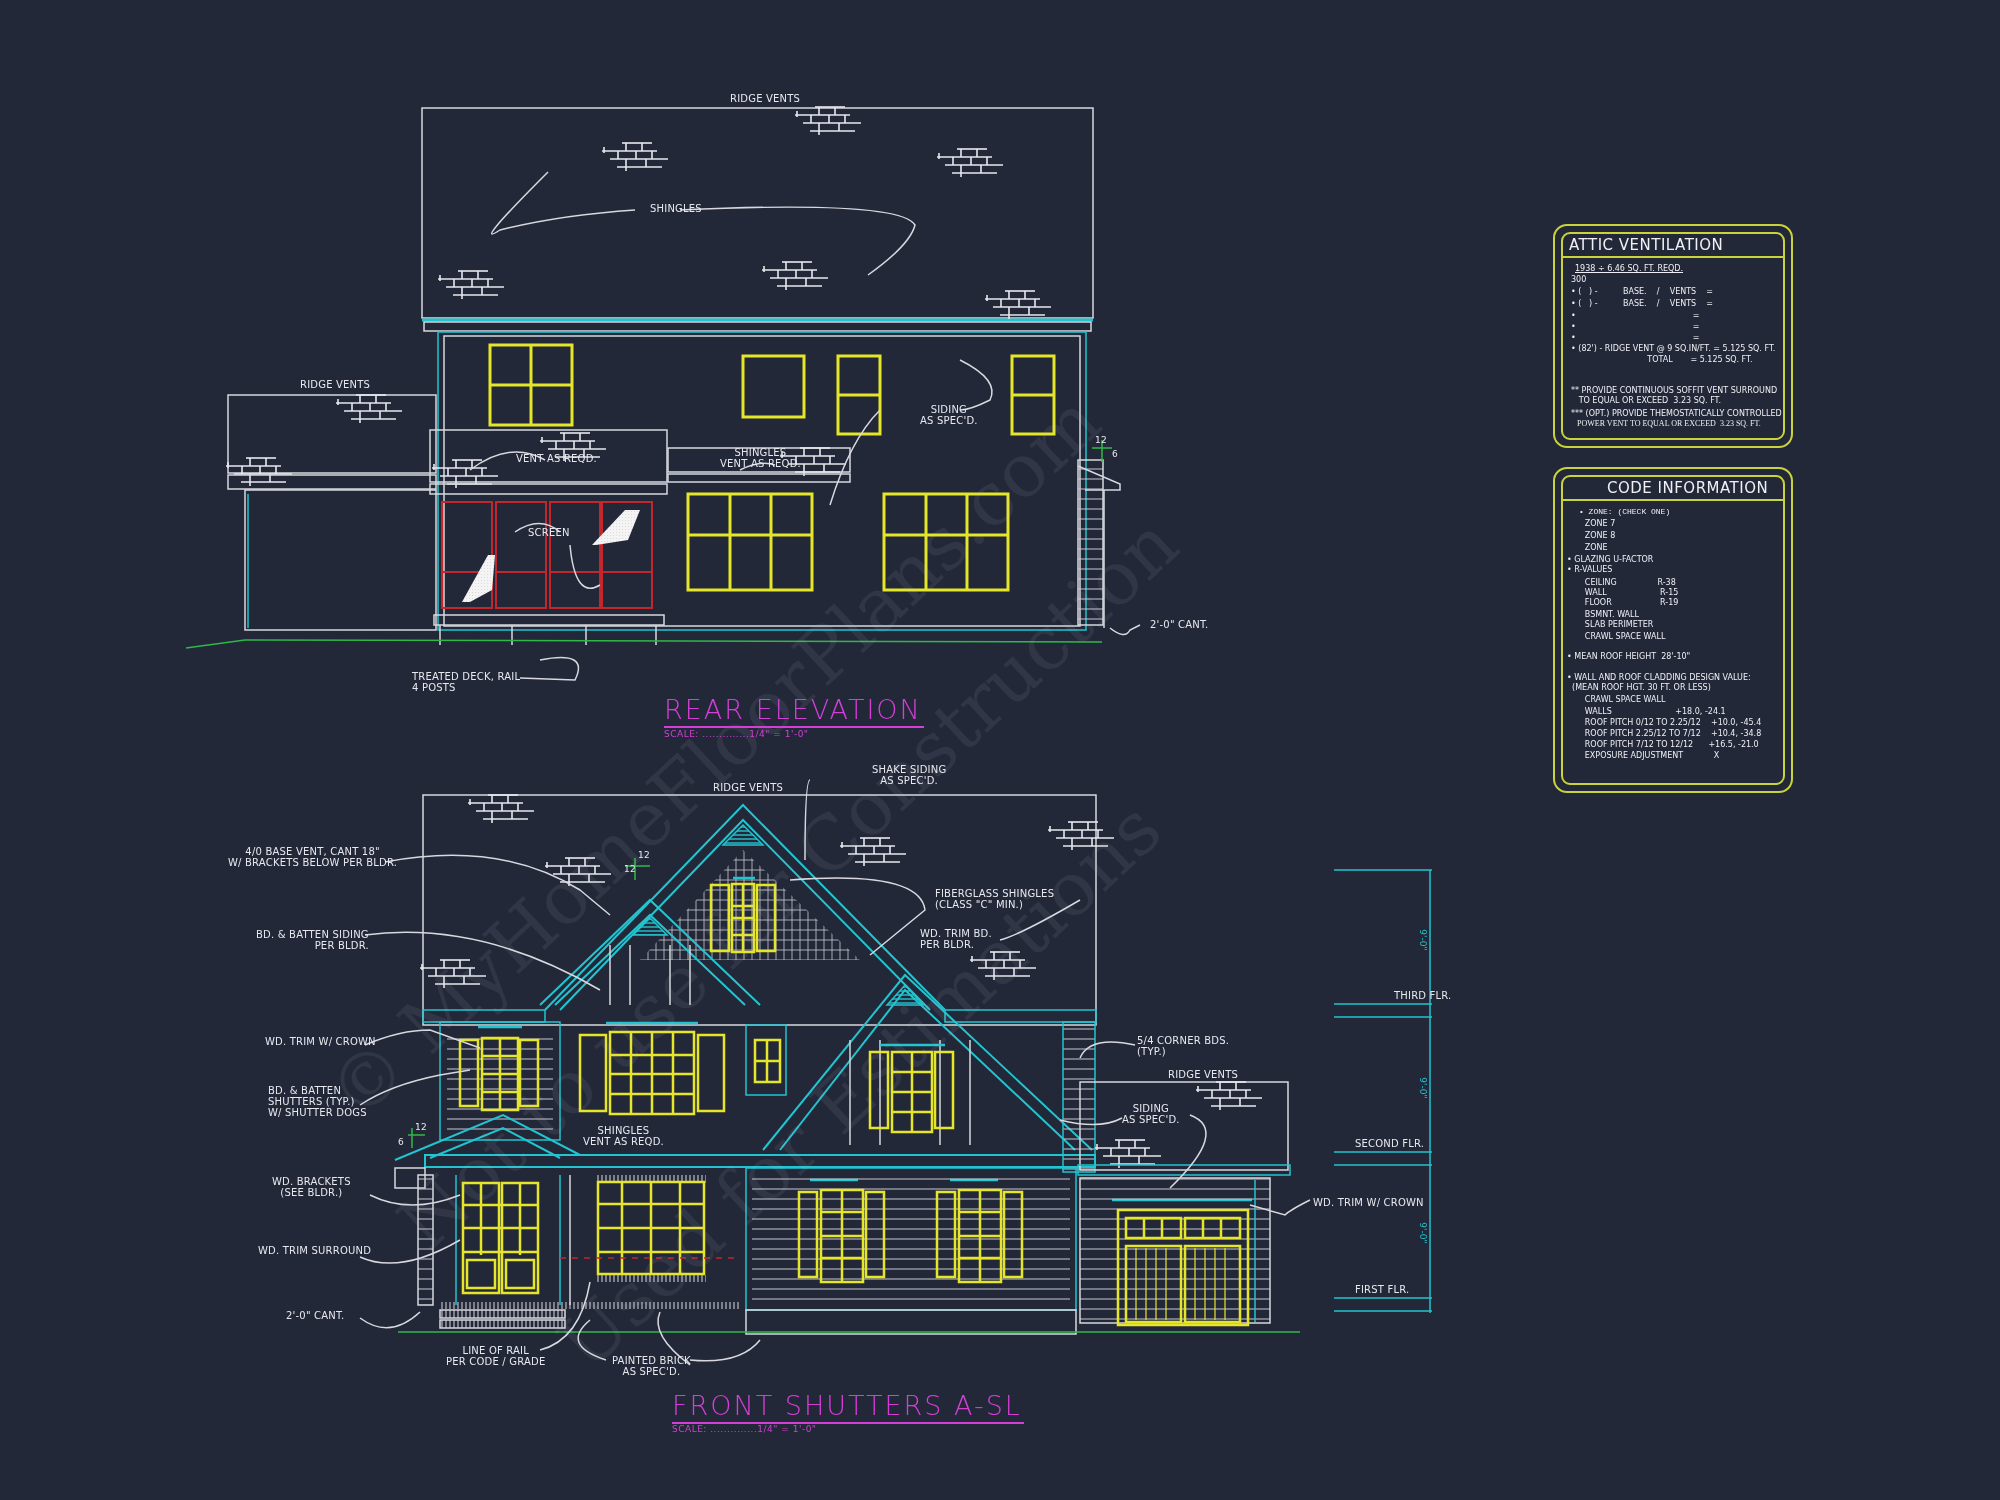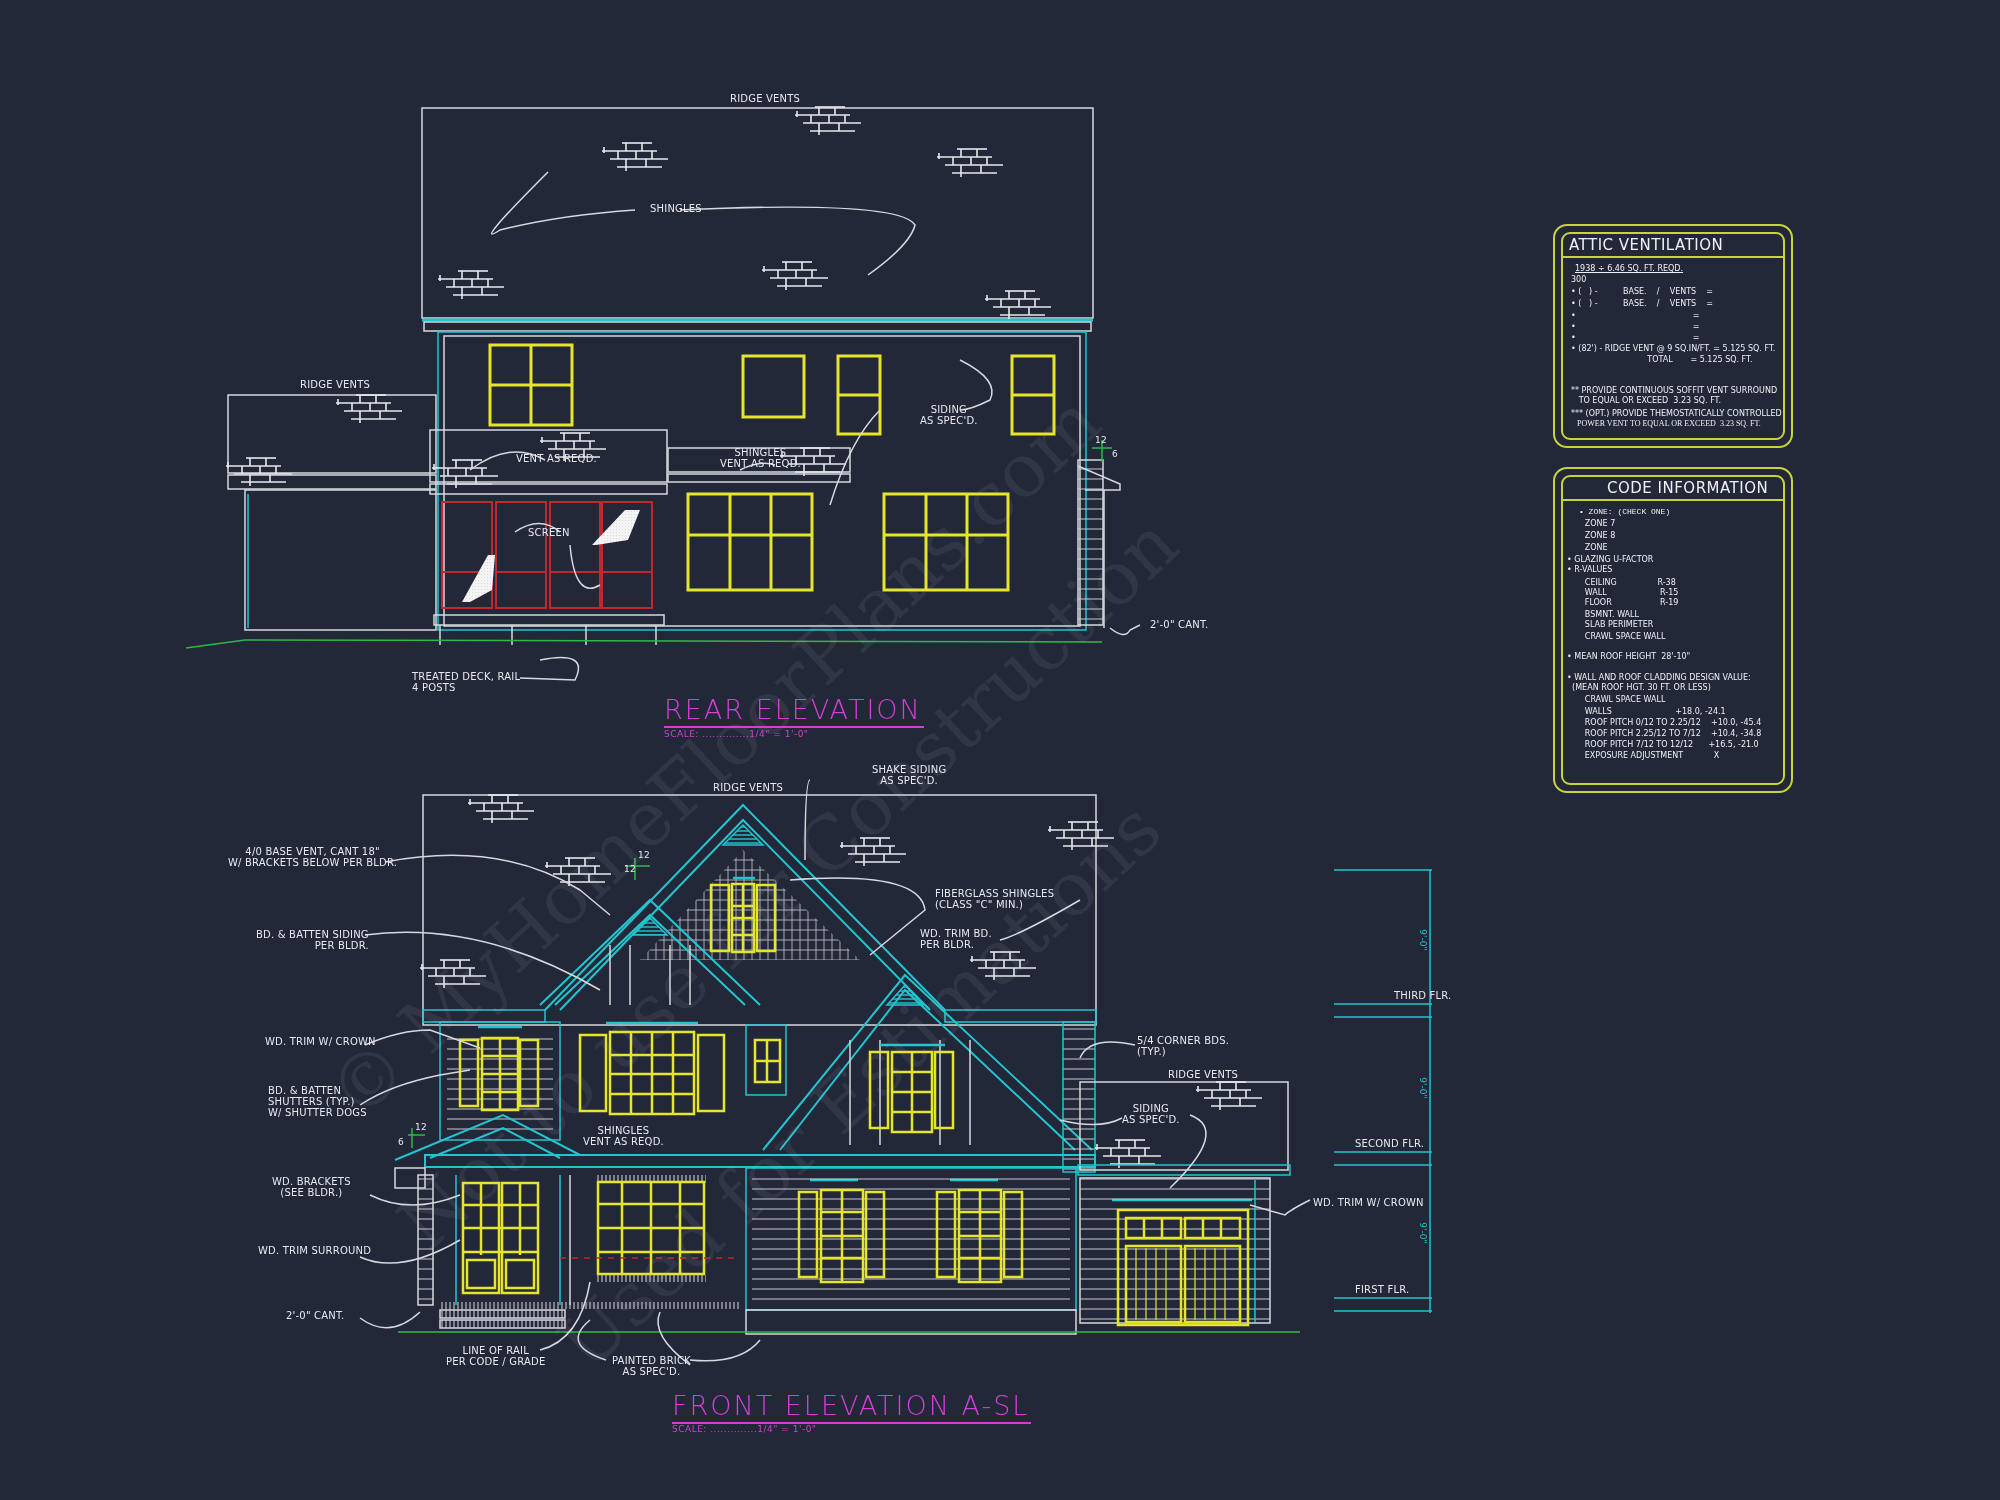--- a/index.html
+++ b/index.html
@@ -433,21 +433,21 @@
 <div class="lbl" style="left:415px;top:1122px;font-size:9px;">12</div>
 <div class="lbl" style="left:398px;top:1137px;font-size:9px;">6</div>
 
 <div class="lbl" style="left:1394px;top:990px;">THIRD FLR.</div>
 <div class="lbl" style="left:1355px;top:1138px;">SECOND FLR.</div>
 <div class="lbl" style="left:1355px;top:1284px;">FIRST FLR.</div>
 <div class="dim" style="left:1412px;top:935px;">9'-0"</div>
 <div class="dim" style="left:1412px;top:1083px;">9'-0"</div>
 <div class="dim" style="left:1412px;top:1228px;">9'-0"</div>
 
-<div class="title" style="left:672px;top:1390px;">FRONT ELEVATION A-SL</div>
+<div class="title" style="left:672px;top:1390px;">FRONT SHUTTERS A-SL</div>
 <div class="scale" style="left:672px;top:1424px;">SCALE: ..............1/4" = 1'-0"</div>
 
 <div class="panel" style="left:1553px;top:224px;width:236px;height:220px;">
   <div class="panel-inner">
     <div class="panel-title" style="left:6px;top:2px;text-decoration:none;text-align:right;">ATTIC VENTILATION</div>
     <div class="panel-rule" style="top:22px;"></div>
     <div class="panel-line" style="left:12px;top:30px;text-decoration:underline;">1938 ÷ 6.46 sq. ft. REQD.</div>
     <div class="panel-line" style="left:8px;top:41px;">300</div>
     <div class="panel-line" style="left:8px;top:53px;">• (   ) -          BASE.    /    VENTS    =</div>
     <div class="panel-line" style="left:8px;top:65px;">• (   ) -          BASE.    /    VENTS    =</div>

